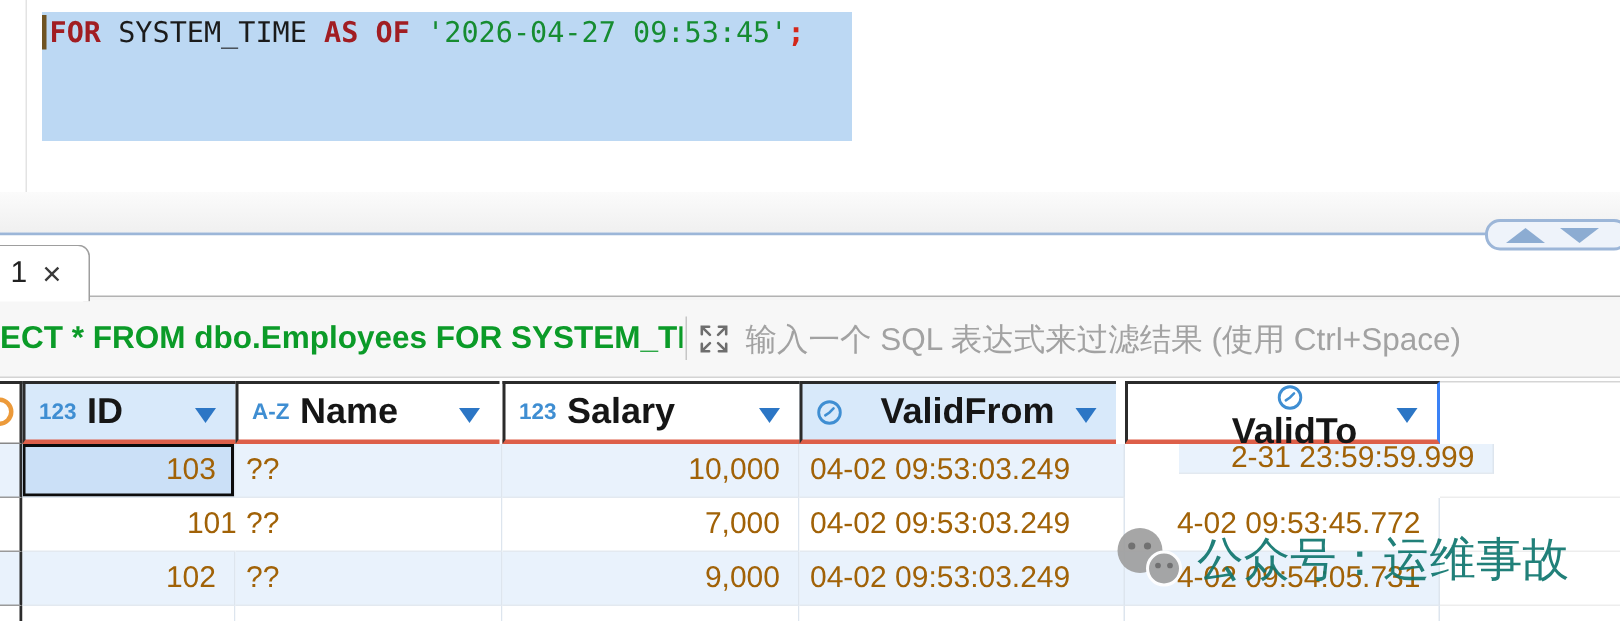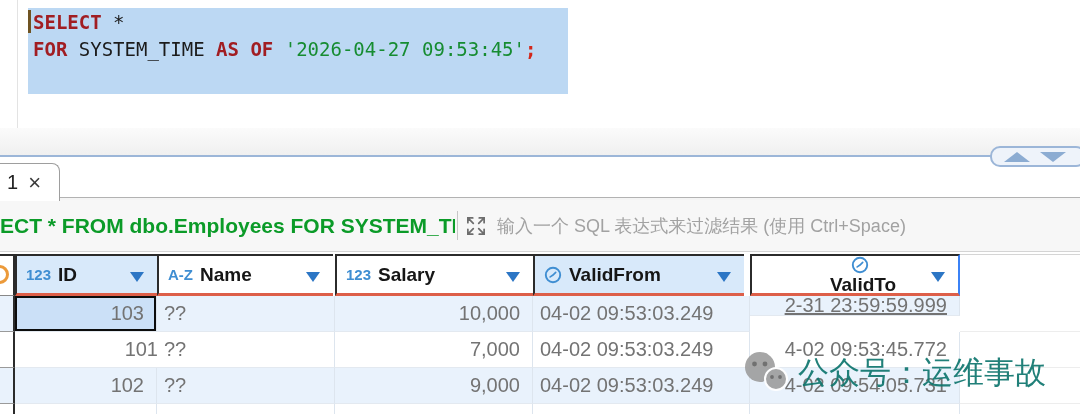--- a/index.html
+++ b/index.html
@@ -42,41 +42,41 @@
 
   
   .filterbar{position:absolute;left:0;top:200px;width:1080px;height:51px;background:#f7f7f7;
              border-bottom:1px solid #d4d4d4;box-sizing:content-box;}
   .filter-query{position:absolute;left:0;top:0;width:455px;height:51px;overflow:hidden;
                 display:flex;align-items:center;white-space:nowrap;
                 font-size:21px;font-weight:bold;color:#0b9b28;}
   .filter-sep{position:absolute;left:457px;top:11px;width:1px;height:29px;background:#c6c6c6;}
   .expand-icon{position:absolute;left:463px;top:13px;}
   .filter-placeholder{position:absolute;left:497px;top:0;height:51px;display:flex;align-items:center;
-                      font-size:18px;color:#a2a2a2;white-space:nowrap;}
+                      font-size:21px;color:#a2a2a2;white-space:nowrap;}
 
   
   .grid-topline{position:absolute;left:960px;top:254px;width:120px;height:1px;background:#d5d5d5;}
   .hcell{position:absolute;top:254px;height:42px;box-sizing:border-box;background:#fff;
          border-top:2px solid #2b2b2b;border-left:2px solid #2b2b2b;border-bottom:3px solid #dd5f49;
          display:flex;align-items:center;padding-left:9px;}
   .hcell.last{border-right:2px solid #3b82f6;flex-direction:column;}
   .hcell.hl{background:#d8e9fa;}
   .hicon{color:#3f8ed2;font-size:15px;font-weight:bold;letter-spacing:0;flex:0 0 auto;display:flex;align-items:center;}
-  .hlabel{margin-left:7px;font-size:19px;font-weight:bold;color:#161616;}
+  .hlabel{margin-left:7px;font-size:24px;font-weight:bold;color:#161616;}
   .htri{position:absolute;right:13px;top:16px;width:0;height:0;
         border-left:7px solid transparent;border-right:7px solid transparent;border-top:10px solid #2c76c5;}
   .corner{position:absolute;left:0;top:254px;width:15px;height:42px;box-sizing:border-box;background:#fff;
           border-top:2px solid #2b2b2b;border-right:2px solid #2b2b2b;border-bottom:1px solid #888;overflow:visible;}
   .orange-ring{position:absolute;left:-10px;top:9px;width:19px;height:19px;border:3px solid #ec9a3a;
                border-radius:50%;box-sizing:border-box;}
   .rowhdr{position:absolute;left:0;width:15px;box-sizing:border-box;background:#fff;
           border-right:2px solid #2b2b2b;border-bottom:1px solid #9a9a9a;}
   .dcell{position:absolute;box-sizing:border-box;background:#fff;border-right:1px solid #dde5ee;
-         border-bottom:1px solid #e3e9f0;font-size:20px;color:#737373;display:flex;align-items:center;
+         border-bottom:1px solid #e3e9f0;font-size:20px;color:#a16207;display:flex;align-items:center;
          white-space:nowrap;overflow:hidden;}
   .dcell.r{justify-content:flex-end;padding-right:12px;}
   .dcell.l{justify-content:flex-start;padding-left:7px;}
   .dcell.stripe{background:#e9f2fc;}
   .dcell.selected{background:#cbe0f7;box-shadow:inset 0 0 0 2px #0c0c0c;}
   .filler{position:absolute;box-sizing:border-box;border-bottom:1px solid #ededed;}
 
   
   .watermark{position:absolute;left:742px;top:350px;display:flex;align-items:center;z-index:6;
              pointer-events:none;opacity:0.92;}
@@ -85,21 +85,20 @@
 </head>
 <body>
 
 <div class="stage">
 
   <div class="editor">
     <div class="gutter-line"></div>
     <div class="sel-highlight"></div>
     <div class="caret"></div>
     <div class="code" id="code">
-        <div class="line"><span class="tok-keyword">SELECT</span><span class="tok-plain"> *</span></div>
         <div class="line"><span class="tok-keyword">FOR</span><span class="tok-plain"> SYSTEM_TIME </span><span class="tok-keyword">AS</span><span class="tok-plain"> </span><span class="tok-keyword">OF</span><span class="tok-plain"> </span><span class="tok-string">'2026-04-27 09:53:45'</span><span class="tok-semicolon">;</span></div>
       </div>
   </div>
 
   <div class="editor-bottom"></div>
   <div class="splitter"></div>
   <div class="collapse-ctl">
     <span class="tri up"></span>
     <span class="tri down"></span>
   </div>
@@ -137,21 +136,21 @@
       <div class="hcell" style="left: 157px; width: 176px;">
         <span class="hicon">A-Z</span>
         <span class="hlabel">Name</span>
         <span class="htri"></span>
       </div>
       <div class="hcell" style="left: 335px; width: 198px;">
         <span class="hicon">123</span>
         <span class="hlabel">Salary</span>
         <span class="htri"></span>
       </div>
-      <div class="hcell hl" style="left: 533px; width: 211px;">
+      <div class="hcell hl" style="left: 533px; width: 211px; gap: 18px;">
         <span class="hicon">
           <svg width="18" height="18" viewBox="0 0 16 16">
             <circle cx="8" cy="8" r="6.4" fill="none" stroke="#3f8ed2" stroke-width="1.7"></circle>
             <path d="M10.4 5.6 L8 8 L5.5 9.7" fill="none" stroke="#3f8ed2" stroke-width="1.5" stroke-linecap="round"></path>
           </svg>
         </span>
         <span class="hlabel">ValidFrom</span>
         <span class="htri"></span>
       </div>
       <div class="hcell last" style="left: 750px; width: 210px;">
@@ -164,21 +163,21 @@
         <span class="hlabel">ValidTo</span>
         <span class="htri"></span>
       </div>
     </div>
   <div id="rows">
       <div class="rowhdr" style="top: 296px; height: 36px; background: rgb(233, 242, 252);"></div>
       <div class="dcell r stripe selected" style="left: 15px; top: 296px; width: 142px; height: 36px;">103</div>
       <div class="dcell l stripe" style="left: 157px; top: 296px; width: 178px; height: 36px;">??</div>
       <div class="dcell r stripe" style="left: 335px; top: 296px; width: 198px; height: 36px;">10,000</div>
       <div class="dcell l stripe" style="left: 533px; top: 296px; width: 217px; height: 36px;">04-02 09:53:03.249</div>
-      <div class="dcell r stripe" style="left: 750px; top: 296px; width: 210px; height: 20px; text-decoration: underline;">2-31 23:59:59.999</div>
+      <div class="dcell r stripe" style="left: 786px; top: 296px; width: 210px; height: 20px;">2-31 23:59:59.999</div>
       <div class="filler" style="left: 960px; top: 296px; width: 120px; height: 36px;"></div>
       <div class="rowhdr" style="top: 332px; height: 36px;"></div>
       <div class="dcell r" style="left: 15px; top: 332px; width: 156px; height: 36px;">101</div>
       <div class="dcell l" style="left: 157px; top: 332px; width: 178px; height: 36px;">??</div>
       <div class="dcell r" style="left: 335px; top: 332px; width: 198px; height: 36px;">7,000</div>
       <div class="dcell l" style="left: 533px; top: 332px; width: 217px; height: 36px;">04-02 09:53:03.249</div>
       <div class="dcell r" style="left: 750px; top: 332px; width: 210px; height: 36px;">4-02 09:53:45.772</div>
       <div class="filler" style="left: 960px; top: 332px; width: 120px; height: 36px;"></div>
       <div class="rowhdr" style="top: 368px; height: 36px; background: rgb(233, 242, 252);"></div>
       <div class="dcell r stripe" style="left: 15px; top: 368px; width: 142px; height: 36px;">102</div>

